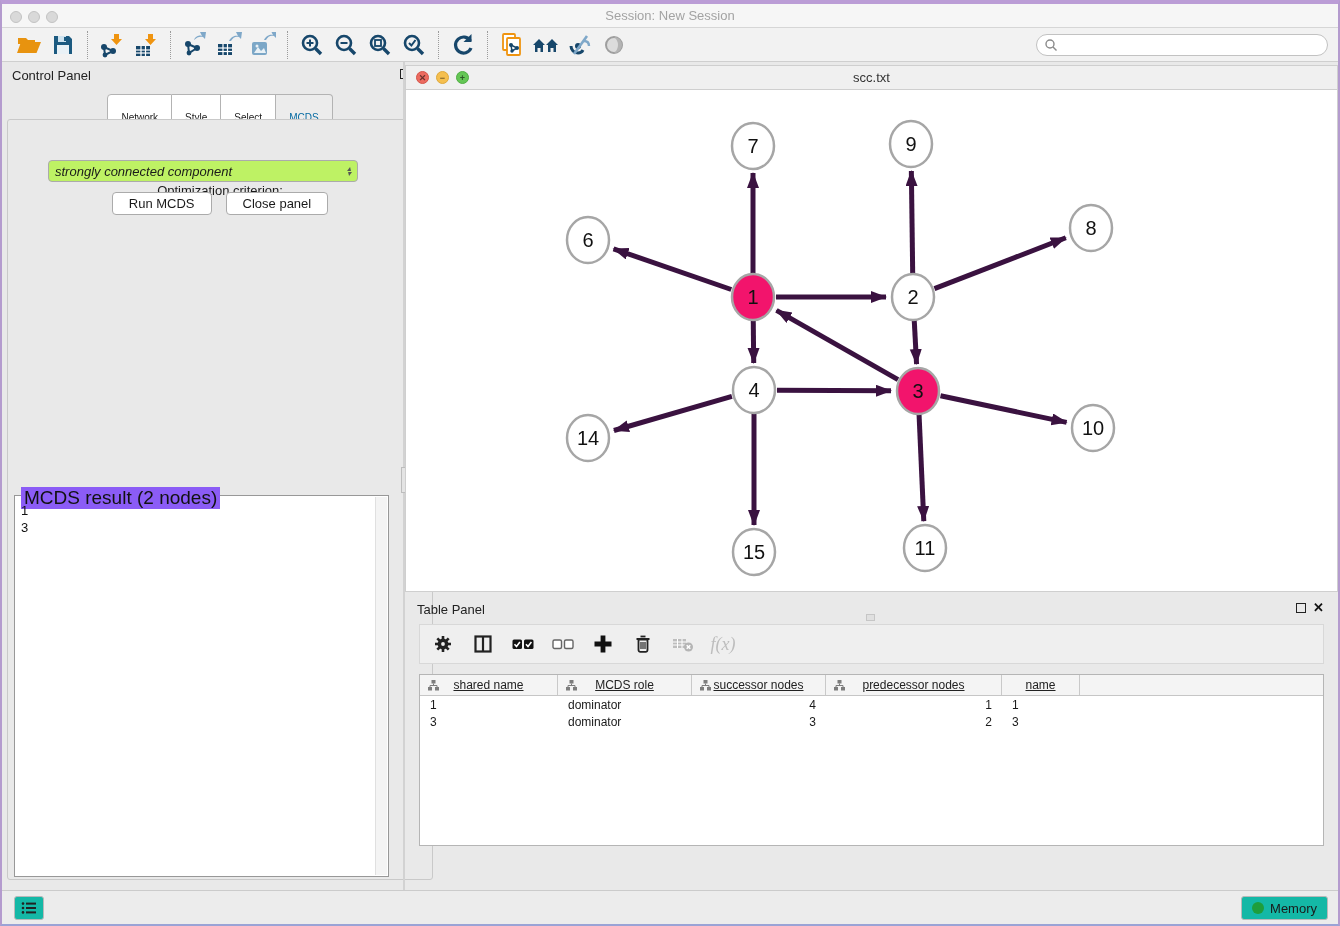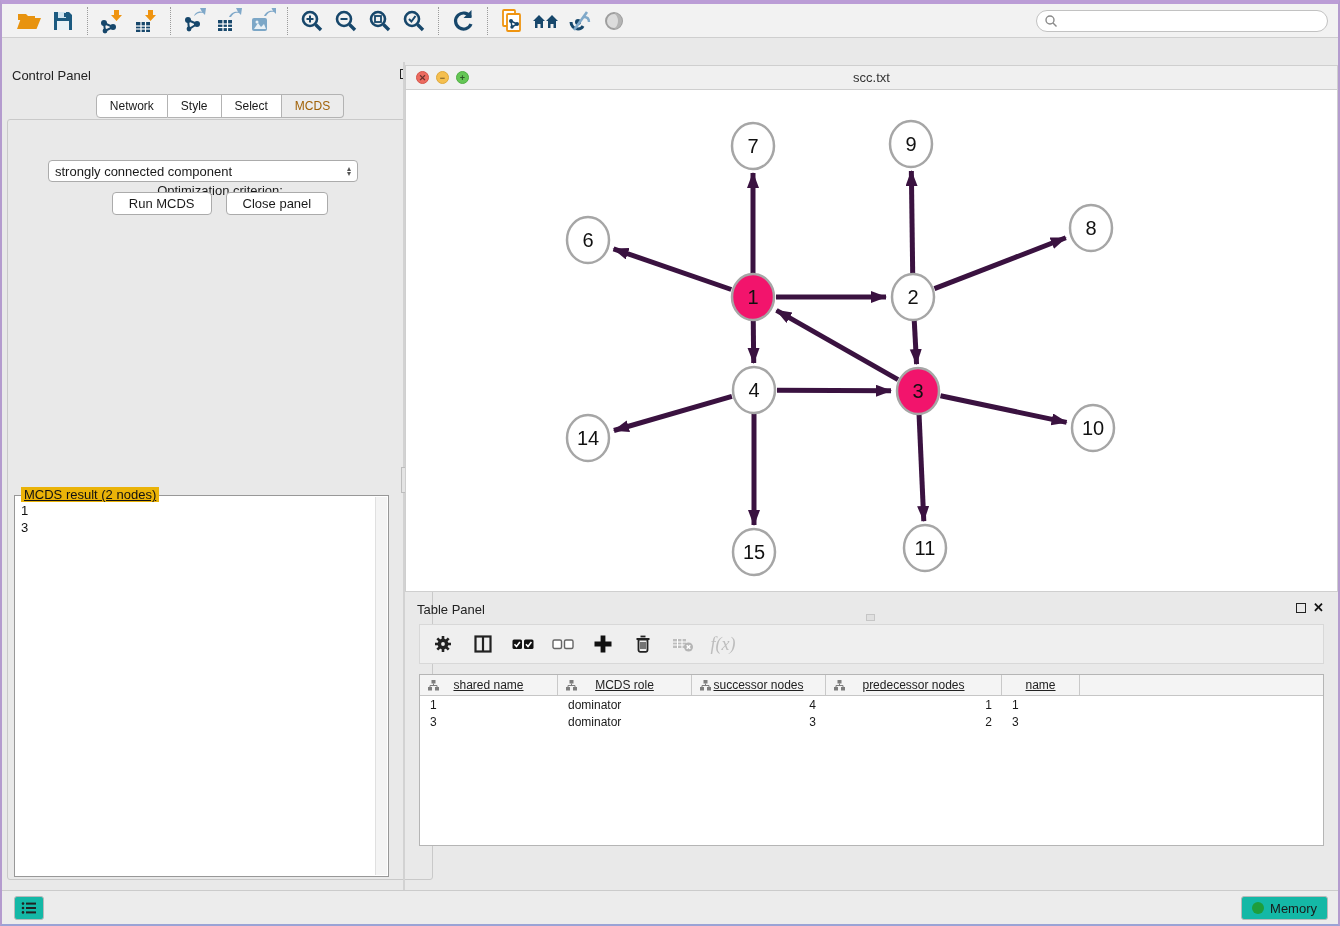--- a/index.html
+++ b/index.html
@@ -28,35 +28,35 @@
   
   .main{position:absolute;top:58px;left:0;right:0;bottom:34px;}
   
   .control-panel{position:absolute;top:0;left:0;width:436px;height:100%;}
   .panel-head{position:relative;height:26px;padding:6px 10px 0 10px;}
   .panel-head .ph-title{font-size:13px;color:#222;}
   .float-ico{position:absolute;top:7px;width:10px;height:10px;border:1.6px solid #222;}
   .close-ico{position:absolute;top:4px;font-weight:bold;font-size:13px;color:#111;}
   .control-panel .float-ico{right:28px}.control-panel .close-ico{right:10px}
   .cp-tabs{position:absolute;top:32px;left:0;right:0;display:flex;justify-content:center;}
-  .cp-tab{background:#fff;border:1px solid #b3b3b3;border-left:none;padding:4px 13px;font-size:12px;}
+  .cp-tab{background:#fff;border:1px solid #b3b3b3;border-left:none;padding:17px 13px;font-size:10px;}
   .cp-tab:first-child{border-left:1px solid #b3b3b3;border-radius:4px 0 0 4px;}
-  .cp-tab.sel{background:#ececec;color:#a16207;border-radius:0 4px 4px 0;}
+  .cp-tab.sel{background:#ececec;color:#0369a1;border-radius:0 4px 4px 0;}
   .cp-content{position:absolute;top:57px;left:5px;right:5px;bottom:10px;background:#e9e9e9;
     border:1px solid #c9c9c9;border-radius:3px;}
   .opt-label{position:absolute;top:19px;left:0;right:0;text-align:center;font-size:13px;margin-top:44px;}
-  .opt-select{position:absolute;top:40px;left:40px;width:310px;height:22px;background:#ffffff;
-    border:1px solid #ababab;border-radius:4px;display:flex;align-items:center;padding:0 6px;font-size:13px;}
+  .opt-select{position:absolute;top:40px;left:40px;width:310px;height:22px;background:#bef264;
+    border:1px solid #ababab;border-radius:4px;display:flex;align-items:center;padding:0 6px;font-size:13px;font-style:italic;}
   .opt-select .chev{margin-left:auto;display:flex;flex-direction:column;line-height:5px;font-size:8px;color:#555;}
   .btn-row{position:absolute;top:72px;left:0;right:0;display:flex;justify-content:center;gap:14px;}
   .pbtn{background:#fff;border:1px solid #ababab;border-radius:4px;height:23px;padding:0 16px;
     font-size:13px;display:flex;align-items:center;}
   .fieldset{position:absolute;top:375px;left:6px;width:375px;height:382px;border:1px solid #989898;
     background:#fff;}
-  .fieldset .legend{position:absolute;top:-9px;left:6px;background:#eab308;padding:0 3px;font-size:13px;color:#111;text-decoration:underline;}
+  .fieldset .legend{position:absolute;top:-9px;left:6px;background:#8b5cf6;padding:0 3px;font-size:19px;color:#111;}
   .fieldset .result-text{position:absolute;top:6px;left:6px;right:18px;bottom:4px;
     white-space:pre;font-size:13px;line-height:17px;color:#111;cursor:text;}
   .fieldset .scroll-track{position:absolute;top:1px;bottom:1px;right:1px;width:12px;background:#f4f4f4;border-left:1px solid #e0e0e0;}
   .splitter{position:absolute;top:0;left:401px;width:2px;height:100%;background:#d2d2d2;}
   .splitter .grip{position:absolute;top:405px;left:-2px;width:6px;height:26px;background:#e4e4e4;border:1px solid #bdbdbd;}
   
   .right-col{position:absolute;top:0;left:403px;right:0;height:100%;}
   .net-titlebar{position:absolute;top:3px;left:0;right:0;height:25px;background:#f0f0f0;
     border:1px solid #cfcfcf;}
   .nt-dot{position:absolute;top:5px;width:13px;height:13px;border-radius:50%;
@@ -95,20 +95,26 @@
   .list-btn{left:12px;top:5px;width:30px;height:24px;}
   .memory-btn{right:10px;top:5px;height:24px;padding:0 10px;font-size:13px;}
   .mem-dot{width:12px;height:12px;border-radius:50%;background:#1e9e3c;}
   svg{display:block}
 </style>
 </head>
 <body>
 
 <div class="window">
 
+  <div class="titlebar">
+    <span class="tl-dot t1"></span>
+    <span class="tl-dot t2"></span>
+    <span class="tl-dot t3"></span>
+    <div class="win-title">Session: New Session</div>
+  </div>
 
   <div class="toolbar">
     <span class="tbtn">
         <span>
           <svg width="26" height="26" viewBox="0 0 26 26">
             <path d="M2 6h8l2 2h7v4H2z" fill="#e8930f"></path>
             <path d="M1 21l4-11h20l-4.5 11z" fill="#e8930f"></path>
           </svg>
         </span>
       </span>

